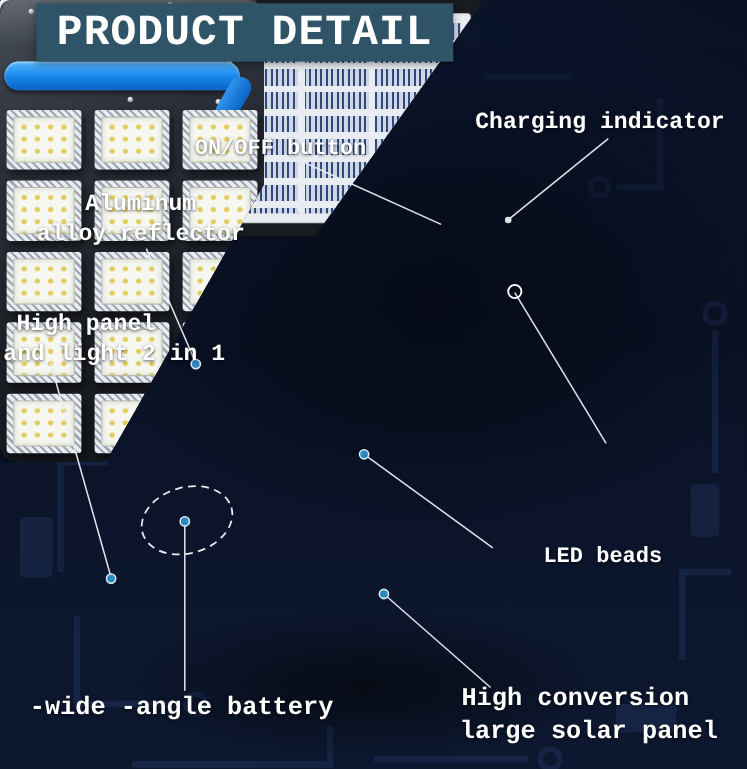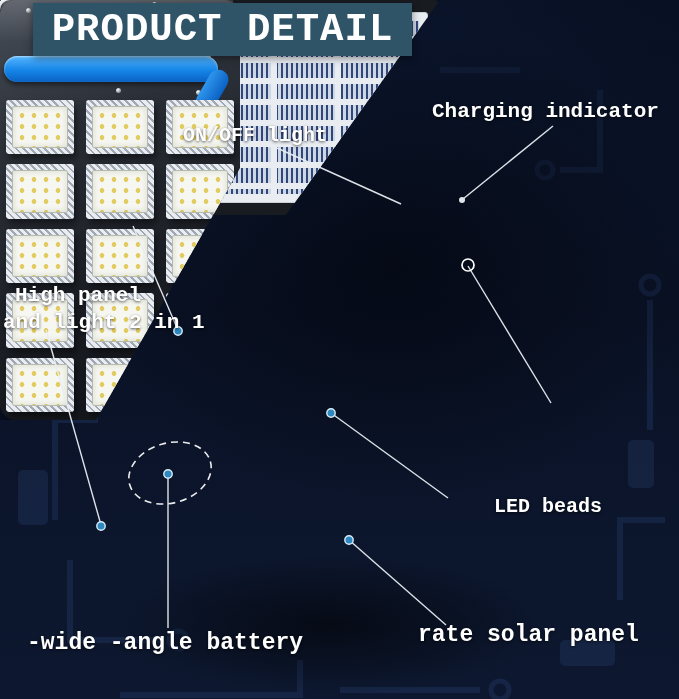--- a/index.html
+++ b/index.html
@@ -287,34 +287,39 @@
       <circle cx="168" cy="474" r="4.2" fill="#2f87c0" stroke="#d9ecf8" stroke-width="1.4"></circle>
       <circle cx="349" cy="540" r="4.2" fill="#2f87c0" stroke="#d9ecf8" stroke-width="1.4"></circle>
     </g>
   </svg>
 
   <div class="title-box">
     <span>PRODUCT DETAIL</span>
   </div>
 
   <div class="callout co-onoff">
-    <span>ON/OFF light</span>
+    <span>ON/OFF button</span>
     <span></span>
   </div>
   <div class="callout co-charging">
     <span>Charging indicator</span>
     <span></span>
   </div>
+  <div class="callout co-aluminum">
+    <span>Aluminum</span>
+    <span>alloy reflector</span>
+  </div>
   <div class="callout co-solar2">
     <span>High panel</span>
     <span>and light 2 in 1</span>
   </div>
   <div class="callout co-led">
     <span>LED beads</span>
   </div>
   <div class="callout co-threeway">
     <span>-wide -angle battery</span>
   </div>
   <div class="callout co-highconv">
-    <span>rate solar panel</span>
+    <span>High conversion</span>
+    <span>large solar panel</span>
   </div>
 
 </div>
 
 </body></html>

